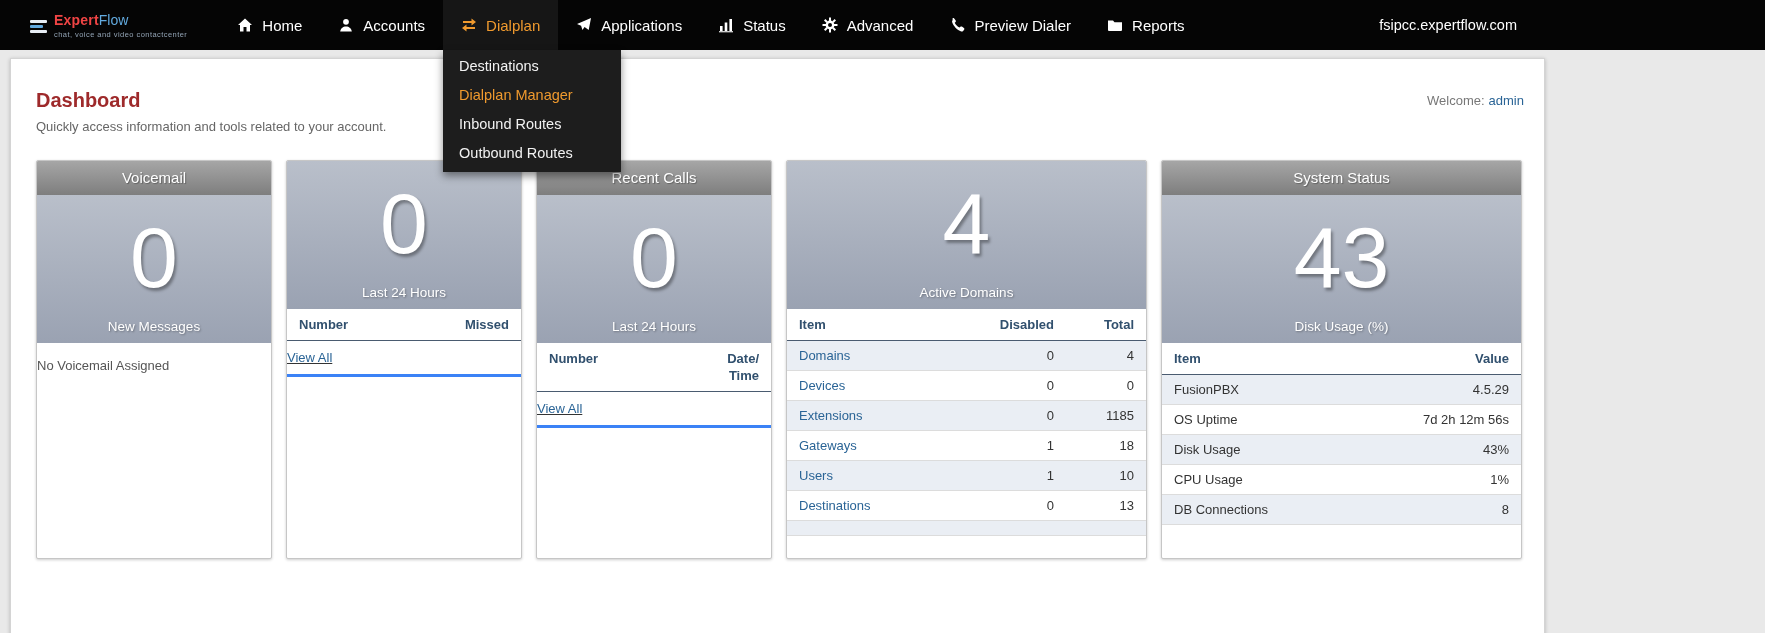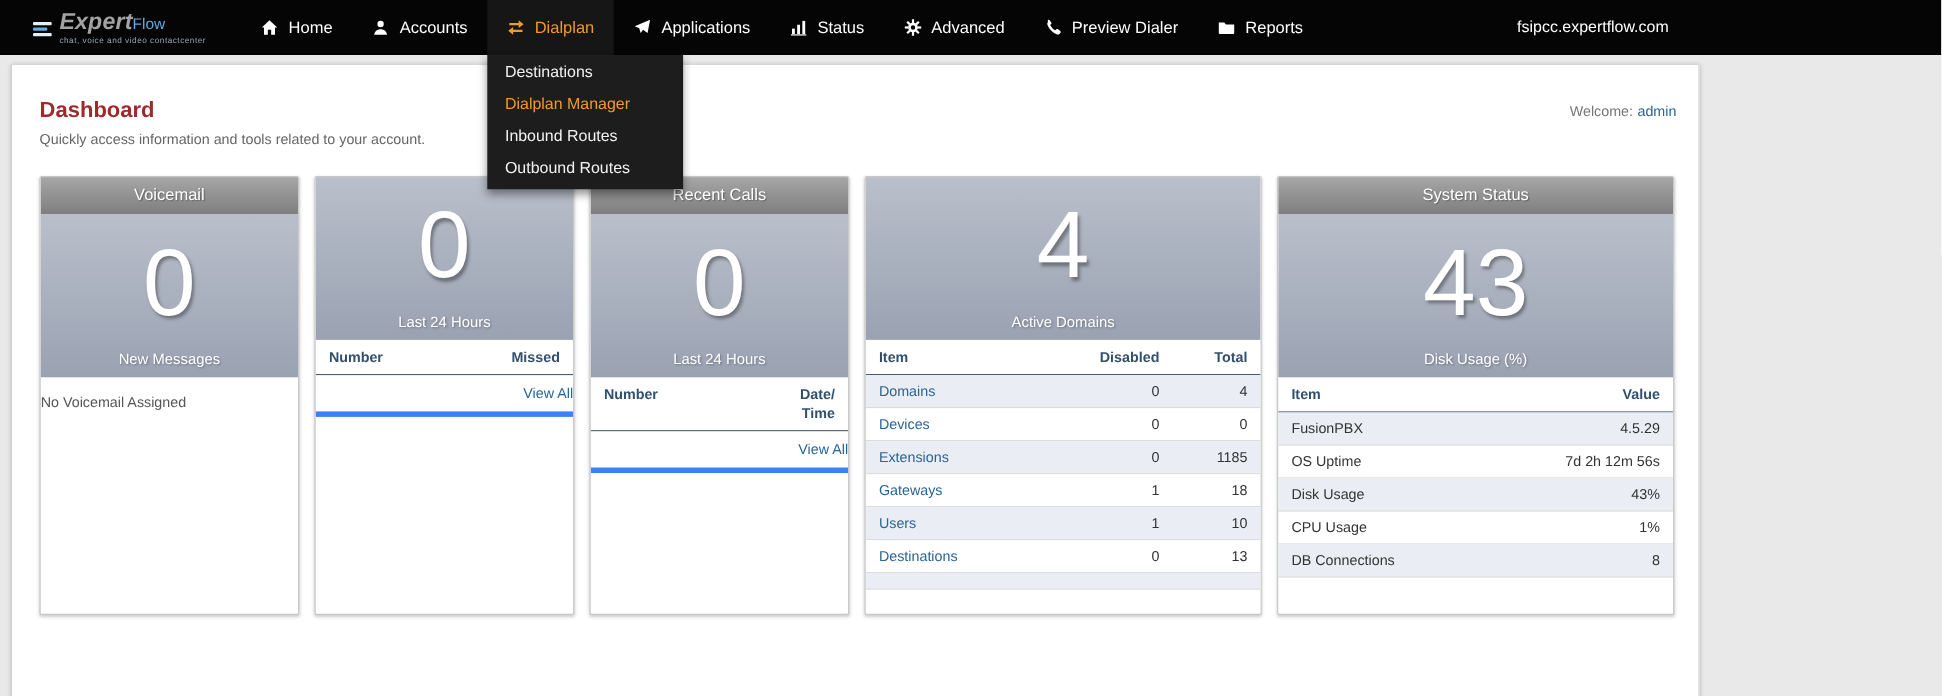--- a/index.html
+++ b/index.html
@@ -8,21 +8,21 @@
 
   
   .topnav{position:absolute;top:0;left:0;width:100%;height:50px;background:#050505;display:flex;align-items:center;z-index:40;}
   .brand{display:flex;align-items:center;margin-left:30px;cursor:pointer;}
   .brand-icon{display:flex;flex-direction:column;gap:2px;margin-right:7px;margin-top:2px;}
   .brand-icon span{display:block;height:3px;border-radius:1px;}
   .brand-icon .b1{width:17px;background:#e8eef5;}
   .brand-icon .b2{width:13px;background:#62aadf;}
   .brand-icon .b3{width:17px;background:#e8eef5;}
   .brand-text{line-height:1;}
-  .b-bold{color:#a3a3a3;font-weight:bold;font-size:21px;letter-spacing:.2px;font-style:italic;}
+  .b-bold{color:#ef4444;font-weight:bold;font-size:14px;letter-spacing:.2px;}
   .b-accent{color:#62aadf;font-weight:400;font-size:14px;}
   .tagline{color:#93a4b5;font-size:7.5px;letter-spacing:.45px;margin-top:3px;}
   .nav-items{display:flex;align-items:stretch;height:50px;margin-left:32px;}
   .nav-item{position:relative;display:flex;align-items:center;padding:0 18px;color:#ffffff;font-size:15px;cursor:pointer;text-decoration:none;}
   .nav-item svg{margin-right:9px;}
   .nav-item.active{background:#161616;color:#f09a2e;}
   .nav-domain{margin-left:auto;margin-right:248px;color:#ffffff;font-size:14.5px;}
 
   
   .dropdown{position:absolute;top:50px;left:0;width:178px;background:#1d1d1d;box-shadow:0 4px 8px rgba(0,0,0,.45);z-index:60;padding:2px 0 4px 0;}
@@ -53,21 +53,21 @@
   .thead.flex2{display:flex;justify-content:space-between;padding:8px 12px;}
   .thead.dt-head{align-items:flex-start;padding:8px 12px 6px 12px;}
   .dt{text-align:right;line-height:1.3;}
   .grid3{display:grid;grid-template-columns:1fr 110px 80px;padding:8px 12px;}
   .grid2{display:grid;grid-template-columns:1fr 1fr;padding:8px 12px;}
   .trow{font-size:13px;border-bottom:1px solid #dcdcdc;}
   .trow.grid3,.trow.grid2{padding:7px 12px;}
   .rows .trow:nth-child(odd){background:#eaeef4;}
   .right{text-align:right;}
   .cell-link{color:#2a6496;text-decoration:none;cursor:pointer;}
-  .view-all-row{text-align:right;padding:9px 0;border-bottom:5px solid #3b82f6;}
+  .view-all-row{text-align:left;padding:9px 0;border-bottom:3px solid #3b82f6;text-decoration:underline;}
   .view-all-row a{color:#2a6496;font-size:13px;text-decoration:none;cursor:pointer;}
 </style>
 </head>
 <body>
 
 <div class="viewport">
 
   <div class="topnav">
     <div class="brand">
       <div class="brand-icon">

